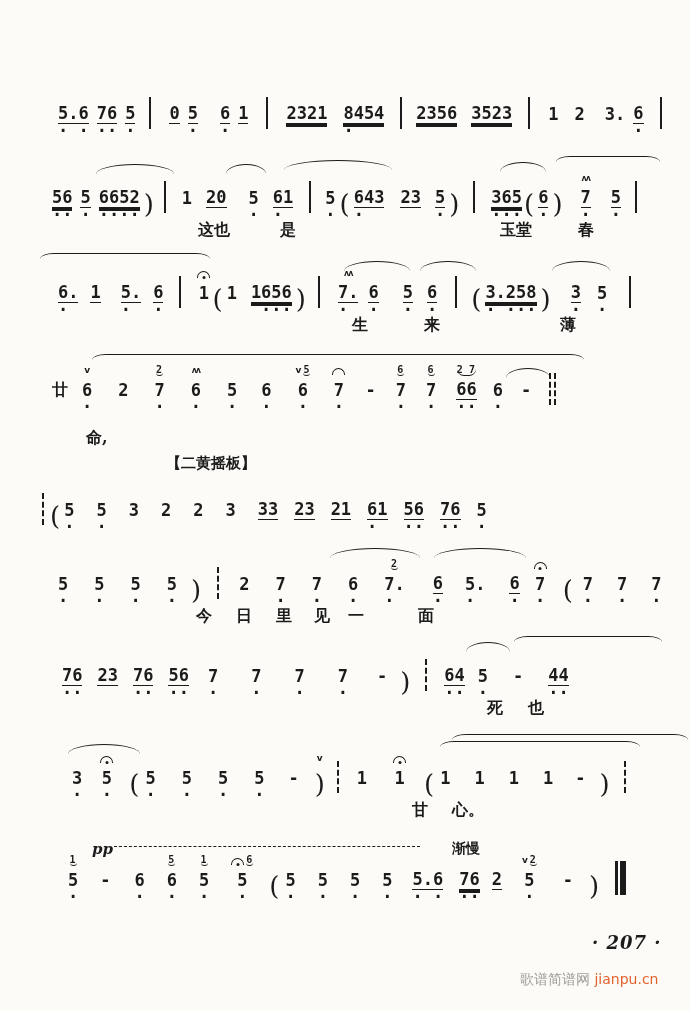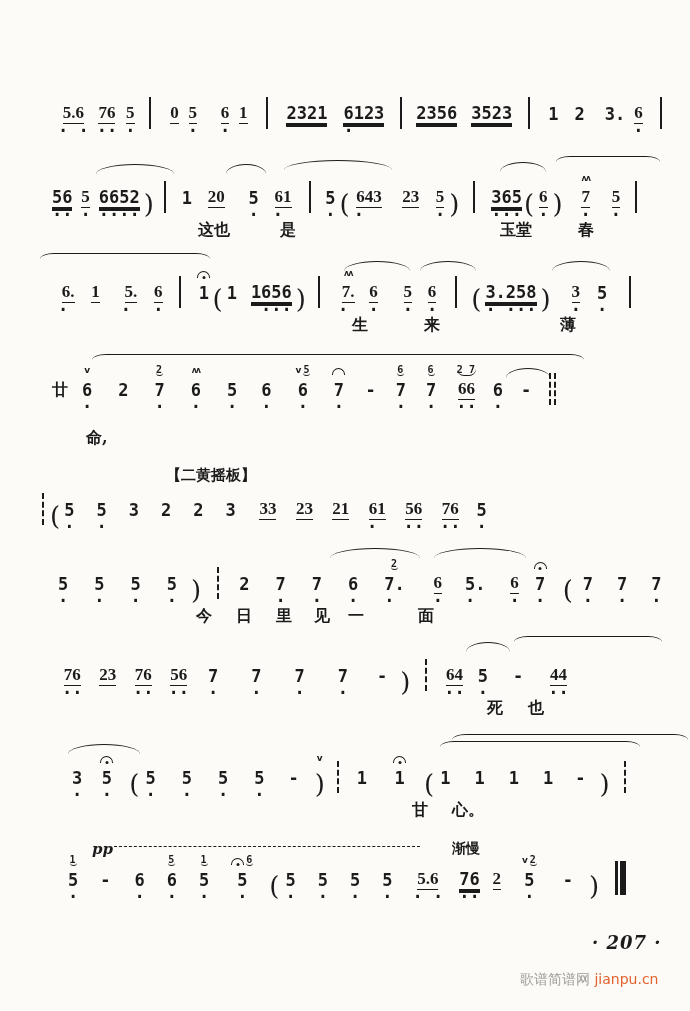--- a/index.html
+++ b/index.html
@@ -6,21 +6,21 @@
   html,body{margin:0;padding:0;}
   body{background:#e8e8e4;font-family:"DejaVu Sans",sans-serif;}
   .page{position:relative;width:690px;height:1011px;margin:0 auto;background:var(--paper);overflow:hidden;color:var(--ink);}
   .sys{position:absolute;left:0;width:690px;}
   .row{display:flex;flex-wrap:nowrap;align-items:flex-start;gap:8px;}
   .tok{display:flex;flex-direction:column;align-items:center;}
   .top{height:15px;display:flex;align-items:flex-end;justify-content:center;gap:2px;min-width:2px;}
   .main{height:23px;display:flex;align-items:flex-end;}
   .under{height:12px;font:700 17px "DejaVu Sans Mono",monospace;line-height:7px;white-space:pre;letter-spacing:0;transform:translateY(-1px);}
   .digits{font:700 17px "DejaVu Sans Mono",monospace;line-height:20px;letter-spacing:0;white-space:pre;}
-  .u1{border-bottom:1.8px solid var(--ink);font-family:Liberation Serif, serif;}
+  .u1{border-bottom:1.8px solid var(--ink);}
   .u2{border-bottom:1.8px solid var(--ink);box-shadow:0 3px 0 0 var(--ink);}
   .vbar{width:2px;height:32px;background:var(--ink);transform:translateY(5px);}
   .dline{width:0;height:32px;border-left:2px dashed var(--ink);transform:translateY(5px);}
   .ebwrap{display:flex;gap:3px;}
   .fbwrap{display:flex;gap:2px;align-items:flex-end;}
   .fb-thin{width:2.5px;height:34px;background:var(--ink);transform:translateY(5px);}
   .fb-thick{width:6px;height:34px;background:var(--ink);transform:translateY(5px);}
   .paren{font:400 26px "DejaVu Serif",serif;line-height:20px;transform:translateY(6px);}
   .dashp{font:700 17px "DejaVu Sans Mono",monospace;line-height:20px;}
   .symtxt{font:700 16px "DejaVu Serif",serif;line-height:20px;}
@@ -117,21 +117,21 @@
           <div class="tok n" style="margin-left: 10px;">
             <div class="top"></div>
             <div class="main">
               <span class="digits u2">2321</span>
             </div>
             <div class="under">    </div>
           </div>
           <div class="tok n" style="margin-left: 8px;">
             <div class="top"></div>
             <div class="main">
-              <span class="digits u2">6123</span>
+              <span class="digits u2">8454</span>
             </div>
             <div class="under">.   </div>
           </div>
           <div class="tok b" style="margin-left: 8px;">
             <div class="top"></div>
             <div class="main">
               <div class="vbar"></div>
             </div>
             <div class="under"></div>
           </div>
@@ -690,21 +690,21 @@
                 <div class="dline"></div>
                 <div class="dline"></div>
               </div>
             </div>
             <div class="under"></div>
           </div>
         </div>
         <div class="lyric" style="left: 86px; top: 66px;">命,</div>
         <div class="curve line" style="left: 92px; width: 492px; top: -8px;"></div>
         <div class="curve arc" style="left: 506px; width: 44px; top: 6px;"></div>
-        <div class="stext lbl2" style="left: 166px; top: 104px;">【二黄摇板】</div>
+        <div class="stext lbl2" style="left: 166px; top: 92px;">【二黄摇板】</div>
       </div>
       <div class="sys" style="top: 482px;">
         <div class="row" style="margin-left: 42px; gap: 8px;">
           <div class="tok db" style="margin-left: 0px;">
             <div class="top"></div>
             <div class="main">
               <div class="dline"></div>
             </div>
             <div class="under"></div>
           </div>

